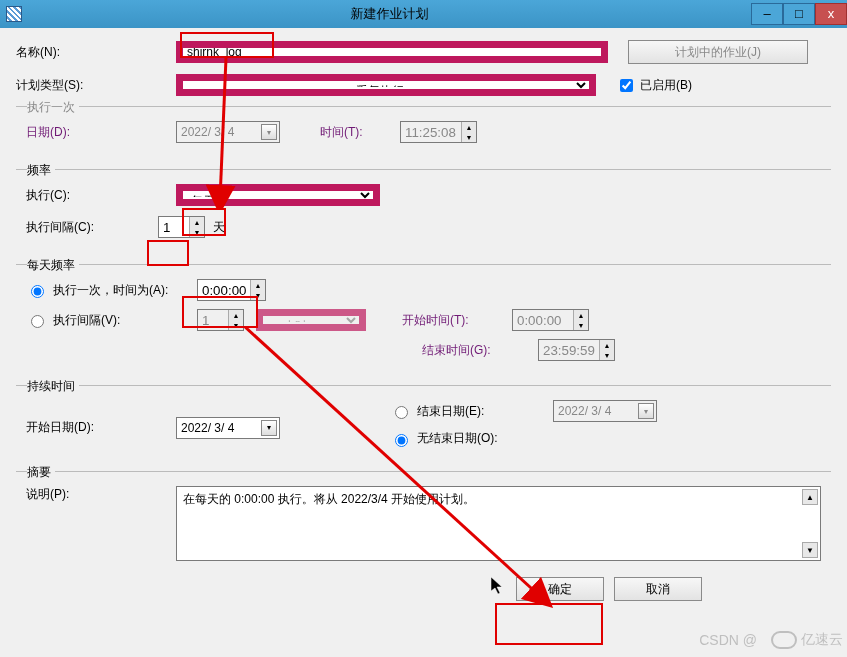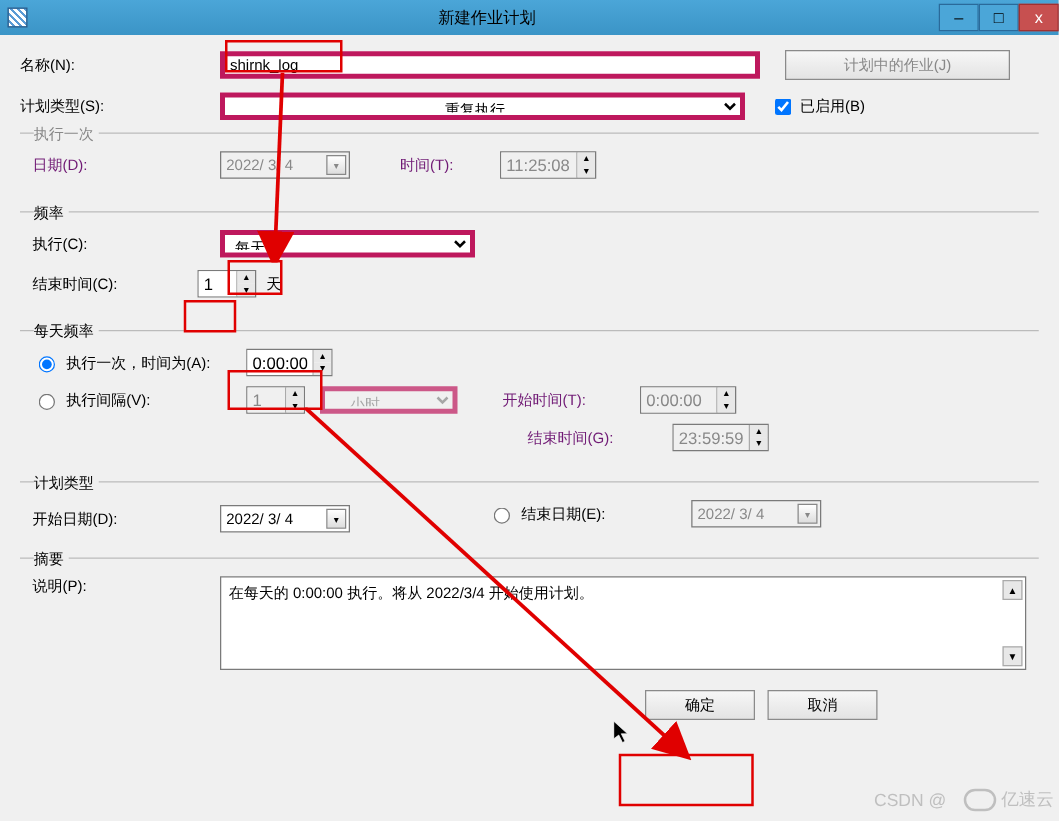--- a/index.html
+++ b/index.html
@@ -51,21 +51,21 @@
       display: flex;
       align-items: center;
       margin-bottom: 10px;
     }
     .lbl { width: 160px; color: #000; }
     .lbl.disabled { color: #701a75; }
     input[type=text], select, textarea {
       font-family: inherit;
       font-size: 12px;
       background: #fff;
-      border: 4px solid #be185d;
+      border: 7px solid #be185d;
       padding: 2px 4px;
       height: 22px;
     }
     input[disabled], select[disabled] { background: #f0f0f0; color: #888; padding-left: 16px; }
     select { height: 22px; }
     .txt-name { width: 432px; }
     .sel-type { width: 420px; text-align: center; }
     fieldset {
       border: 1px solid #bbb;
       border-radius: 0;
@@ -209,21 +209,21 @@
 
   <fieldset class="nolegend">
     <span class="legend-text">频率</span>
     <div class="row">
       <div class="lbl" style="width:150px;">执行(C):</div>
       <select style="width:204px;">
         <option>每天</option>
       </select>
     </div>
     <div class="row">
-      <div class="lbl" style="width:132px;">结束时间(C):</div>
+      <div class="lbl" style="width:132px;">执行间隔(C):</div>
       <div class="spinner small">
         <input value="1" style="">
         <div class="spin-btns">
             <div>▲</div>
             <div>▼</div>
           </div>
       </div>
       <span style="margin-left:8px;">天</span>
     </div>
   </fieldset>
@@ -276,37 +276,41 @@
         <input disabled="" value="23:59:59" style="">
         <div class="spin-btns">
             <div>▲</div>
             <div>▼</div>
           </div>
       </div>
     </div>
   </fieldset>
 
   <fieldset class="nolegend">
-    <span class="legend-text">计划类型</span>
+    <span class="legend-text">持续时间</span>
     <div style="display:flex;">
       <div style="display:flex;align-items:center;">
         <span class="lbl" style="width:150px;">开始日期(D):</span>
         <div class="date-input">
           <span>2022/ 3/ 4</span>
           <div class="date-drop">▾</div>
         </div>
       </div>
       <div style="margin-left:110px;">
         <div class="radio-row">
           <input type="radio" name="enddate" style="">
           <span style="width:130px;">结束日期(E):</span>
           <div class="date-input disabled">
             <span>2022/ 3/ 4</span>
             <div class="date-drop">▾</div>
           </div>
+        </div>
+        <div class="radio-row">
+          <input type="radio" name="enddate" checked="" style="">
+          <span>无结束日期(O):</span>
         </div>
       </div>
     </div>
   </fieldset>
 
   <fieldset class="nolegend">
     <span class="legend-text">摘要</span>
     <div style="display:flex;">
       <span class="lbl" style="width:150px;">说明(P):</span>
       <div class="summary-box">

